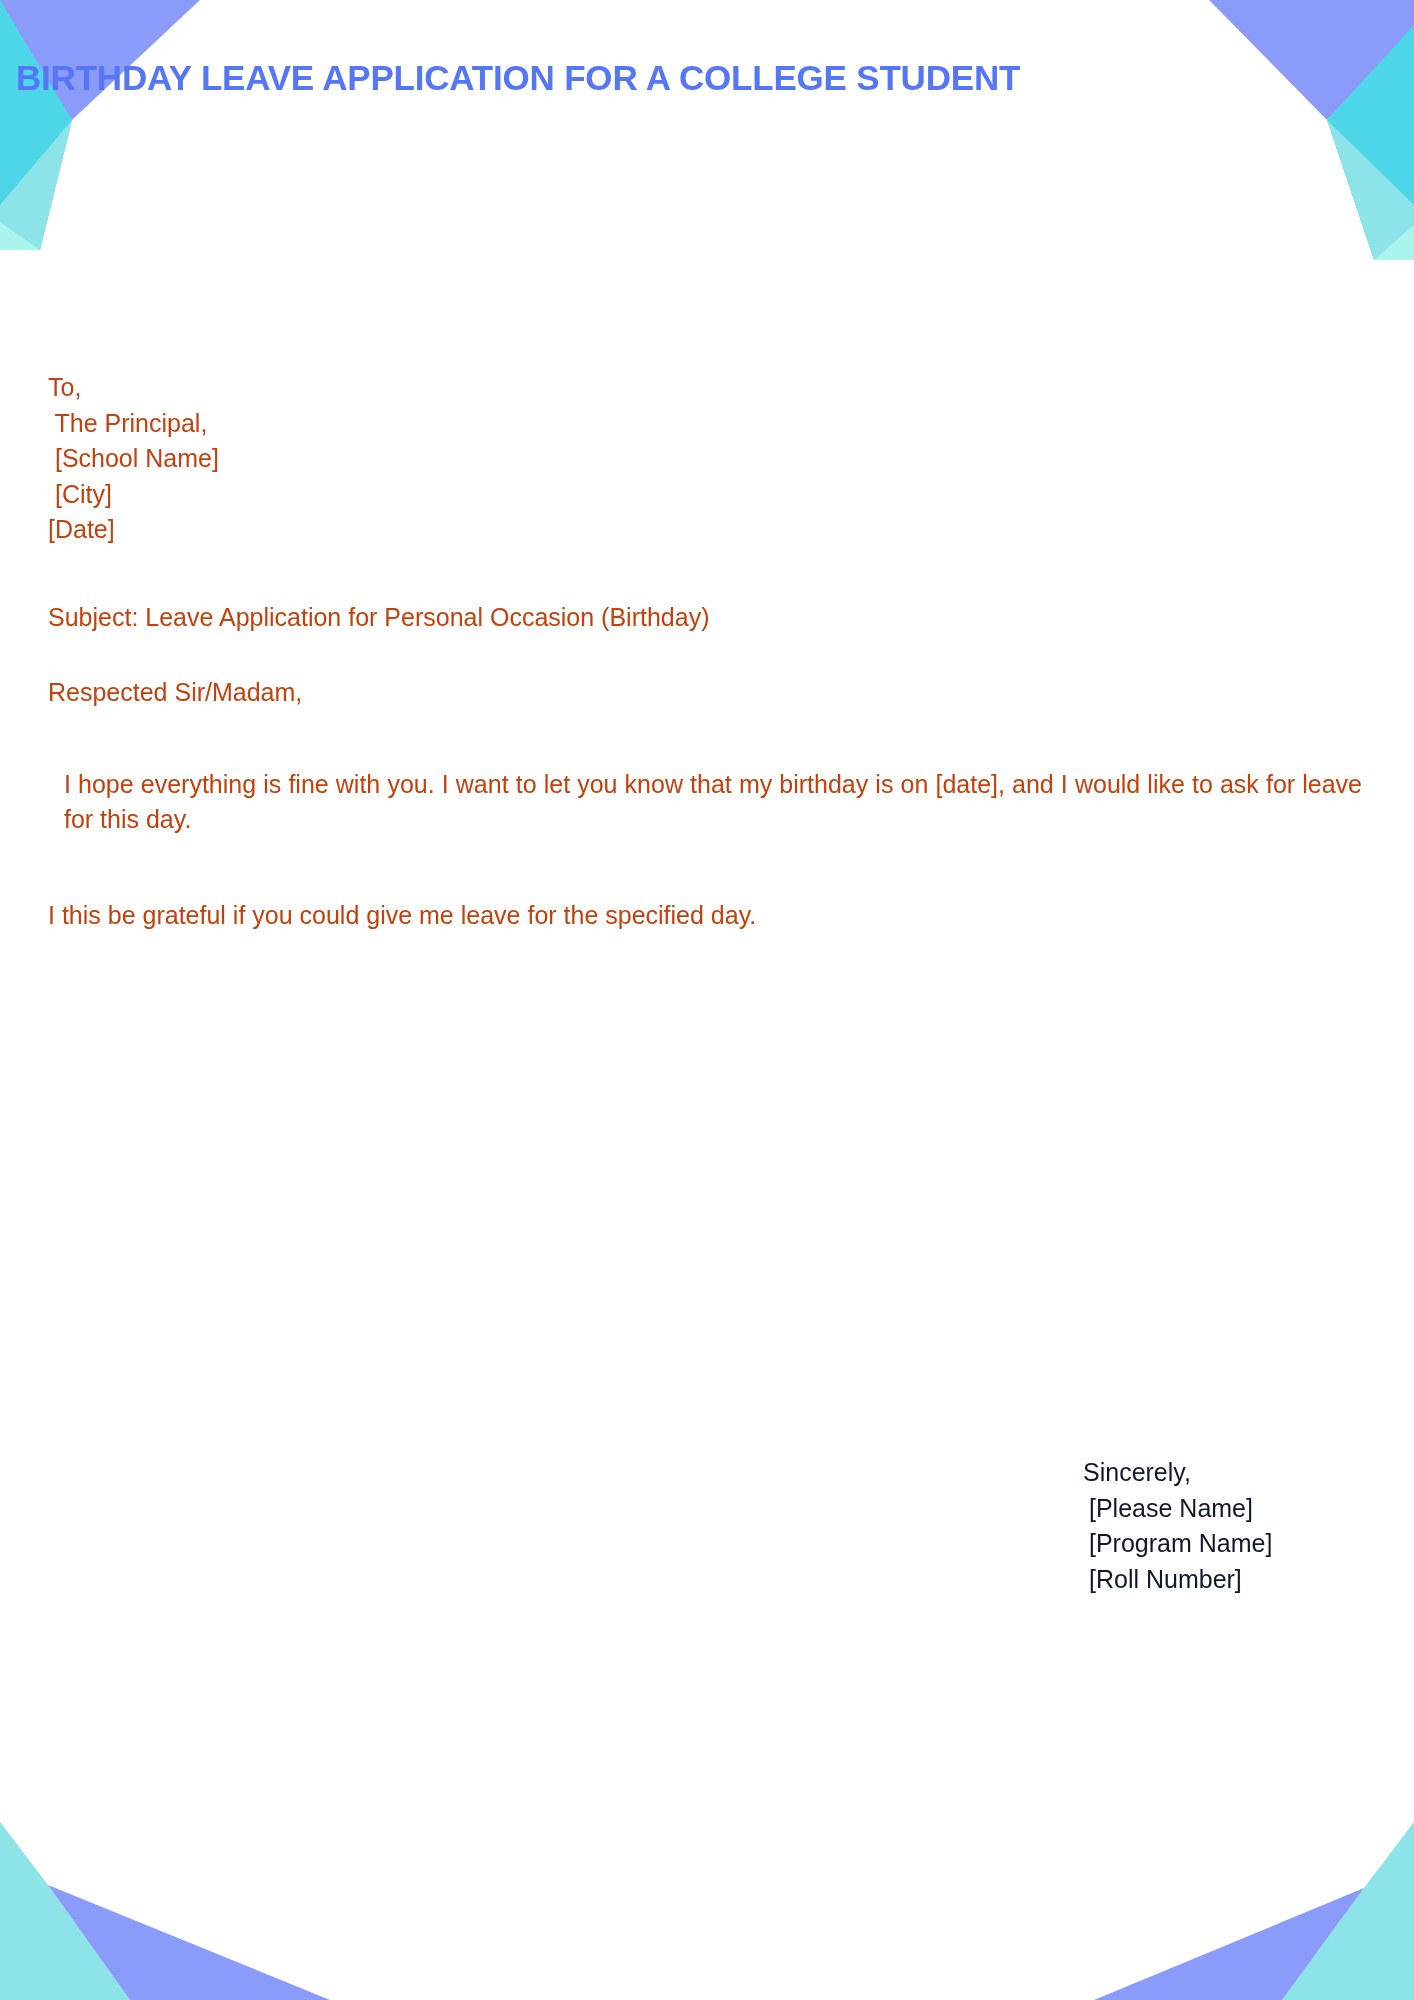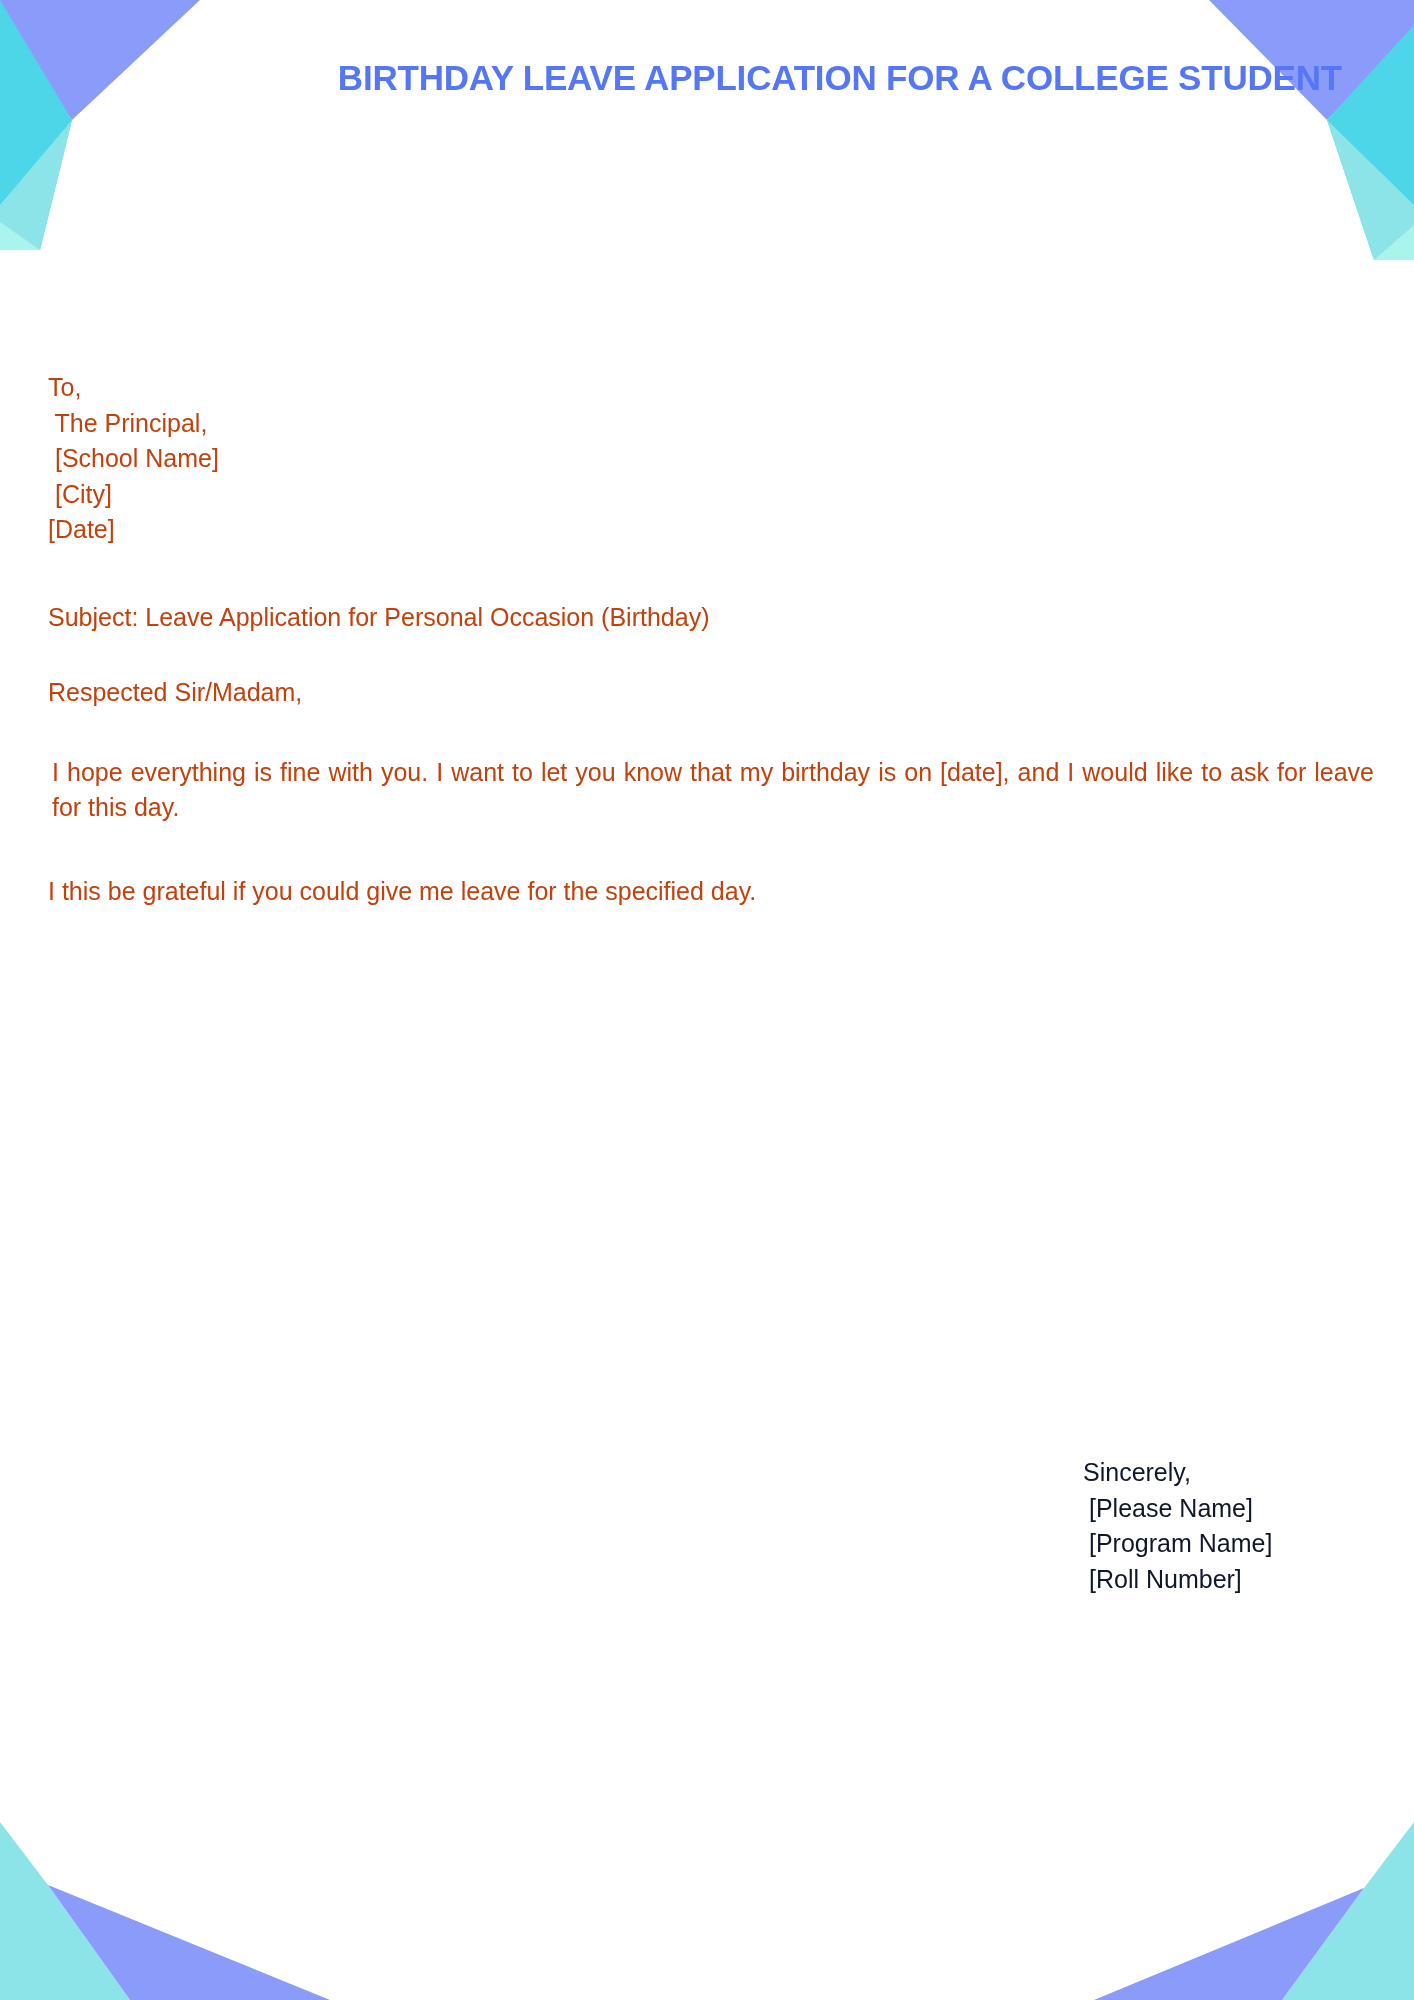--- a/index.html
+++ b/index.html
@@ -25,23 +25,23 @@
   }
   .corner-tl { top: 0; left: 0; width: 200px; height: 250px; }
   .corner-tr { top: 0; right: 0; width: 215px; height: 260px; }
   .corner-bl { bottom: 0; left: 0; width: 330px; height: 200px; }
   .corner-br { bottom: 0; right: 0; width: 350px; height: 200px; }
 
   
   .title-wrap {
     position: absolute;
     top: 58px;
-    left: 8px;
+    left: 16px;
     width: 1334px;
-    text-align: right;
+    text-align: left;
   }
   .doc-title {
     display: inline-block;
     font-size: 35px;
     font-weight: bold;
     letter-spacing: -0.2px;
     color: #5577f5;
     white-space: nowrap;
     font-family: "Liberation Sans", sans-serif;
   }
@@ -64,21 +64,21 @@
 
   .subject-line, .salutation {
     white-space: pre;
   }
 
   .para {
     text-align: justify;
     text-justify: inter-word;
     margin: 0;
   }
-  .para-block p { margin: 4px; }
+  .para-block p { margin: 16px; }
 
   .closing {
     position: absolute;
     top: 1455px;
     left: 1083px;
     width: 300px;
     font-size: 25px;
     line-height: 1.42;
     color: #0f172a;
   }

